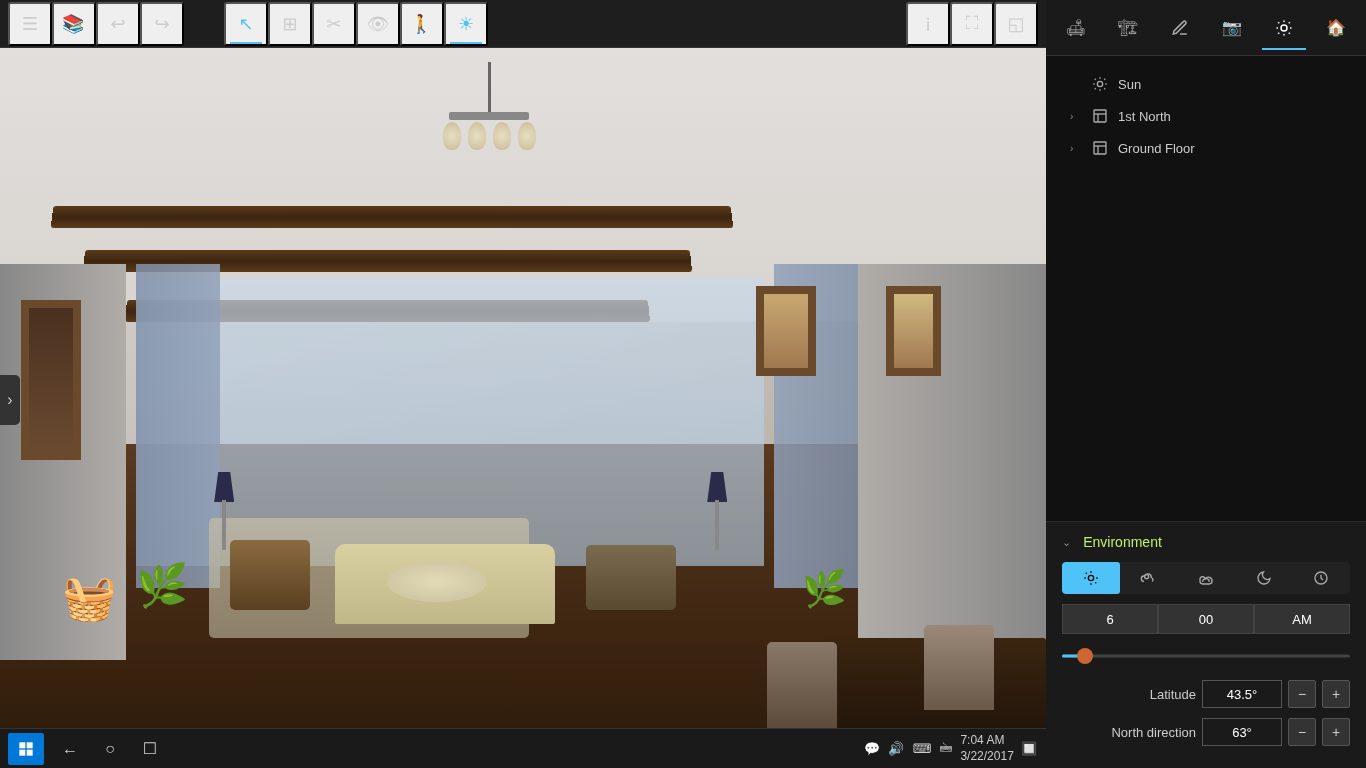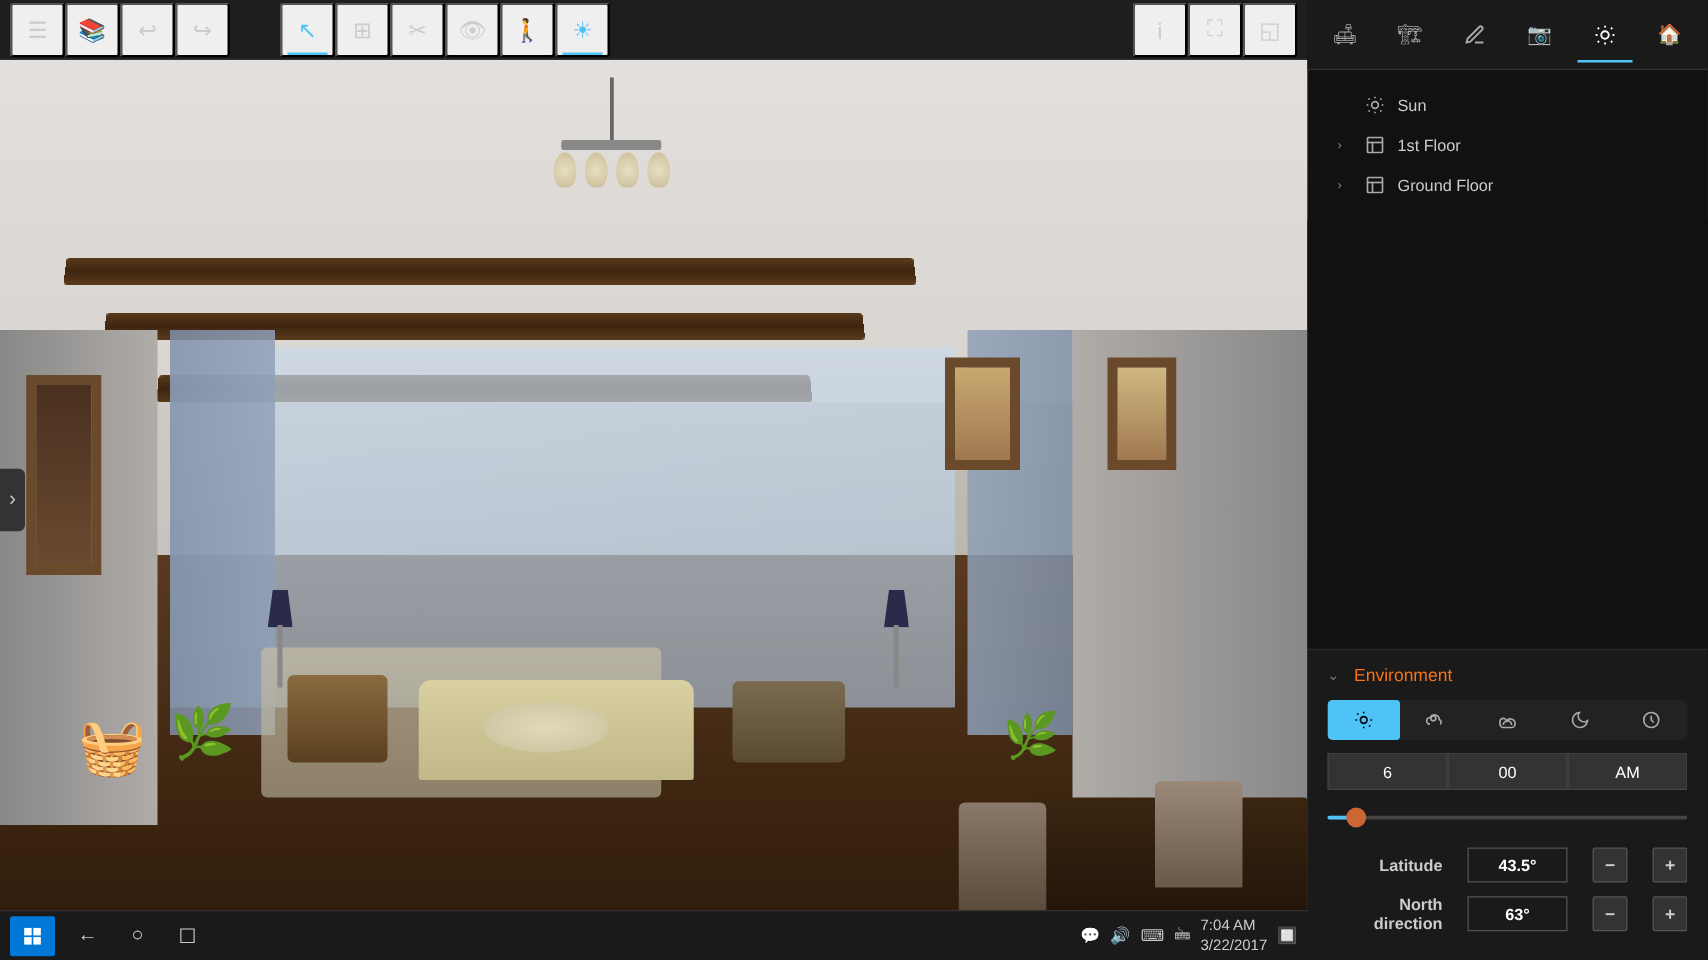--- a/index.html
+++ b/index.html
@@ -175,21 +175,21 @@
     }
     .light-item .light-label { color: #ccc; }
 
     
     #environment-section {
       padding: 12px 16px; flex: 1; overflow-y: auto;
     }
     #env-header {
       display: flex; align-items: center; cursor: pointer; margin-bottom: 12px;
     }
-    #env-title { color: #f97316; font-size: 14px; margin-left: 6px; }
+    #env-title { color: #bef264; font-size: 14px; margin-left: 6px; }
     #env-arrow { color: #888; font-size: 11px; }
 
     
     #time-buttons {
       display: flex; background: #222; border-radius: 4px; margin-bottom: 10px;
       overflow: hidden;
     }
     .time-btn {
       flex: 1; height: 32px; display: flex; align-items: center; justify-content: center;
       color: #aaa; font-size: 13px; cursor: pointer; border-radius: 3px;
@@ -220,21 +220,21 @@
       background: #4fc3f7; transform: translateY(-50%); border-radius: 2px;
       width: 8%;
     }
     #slider-thumb {
       position: absolute; top: 50%; left: 8%; transform: translate(-50%, -50%);
       width: 16px; height: 16px; background: #cc6633; border-radius: 50%; cursor: pointer;
     }
 
     
     .param-row {
-      display: flex; align-items: center; margin-bottom: 10px; gap: 20px; font-weight: bold;
+      display: flex; align-items: center; margin-bottom: 10px; gap: 6px;
     }
     .param-label { color: #ccc; font-size: 13px; flex: 1; text-align: right; }
     .param-input {
       width: 80px; height: 28px; background: #1a1a1a; border: 1px solid #555;
       color: #fff; font-size: 13px; text-align: center;
       display: flex; align-items: center; justify-content: center;
     }
     .param-btn {
       width: 28px; height: 28px; background: #333; color: #ccc; font-size: 14px;
       display: flex; align-items: center; justify-content: center; cursor: pointer;
@@ -396,21 +396,21 @@
 
     <div class="light-item">
       <span class="expand-arrow" style="color:#888;font-size:10px;">›</span>
       <span class="light-icon">
         <svg width="16" height="16" viewBox="0 0 24 24" fill="none" stroke="#aaa" stroke-width="2">
           <rect x="3" y="3" width="18" height="18" rx="1"></rect>
             <line x1="3" y1="9" x2="21" y2="9"></line>
           <line x1="9" y1="21" x2="9" y2="9"></line>
         </svg>
       </span>
-      <span class="light-label">1st Floor</span>
+      <span class="light-label">1st North</span>
     </div>
 
     <div class="light-item">
       <span class="expand-arrow" style="color:#888;font-size:10px;">›</span>
       <span class="light-icon">
         <svg width="16" height="16" viewBox="0 0 24 24" fill="none" stroke="#aaa" stroke-width="2">
           <rect x="3" y="3" width="18" height="18" rx="1"></rect>
             <line x1="3" y1="9" x2="21" y2="9"></line>
           <line x1="9" y1="21" x2="9" y2="9"></line>
         </svg>

